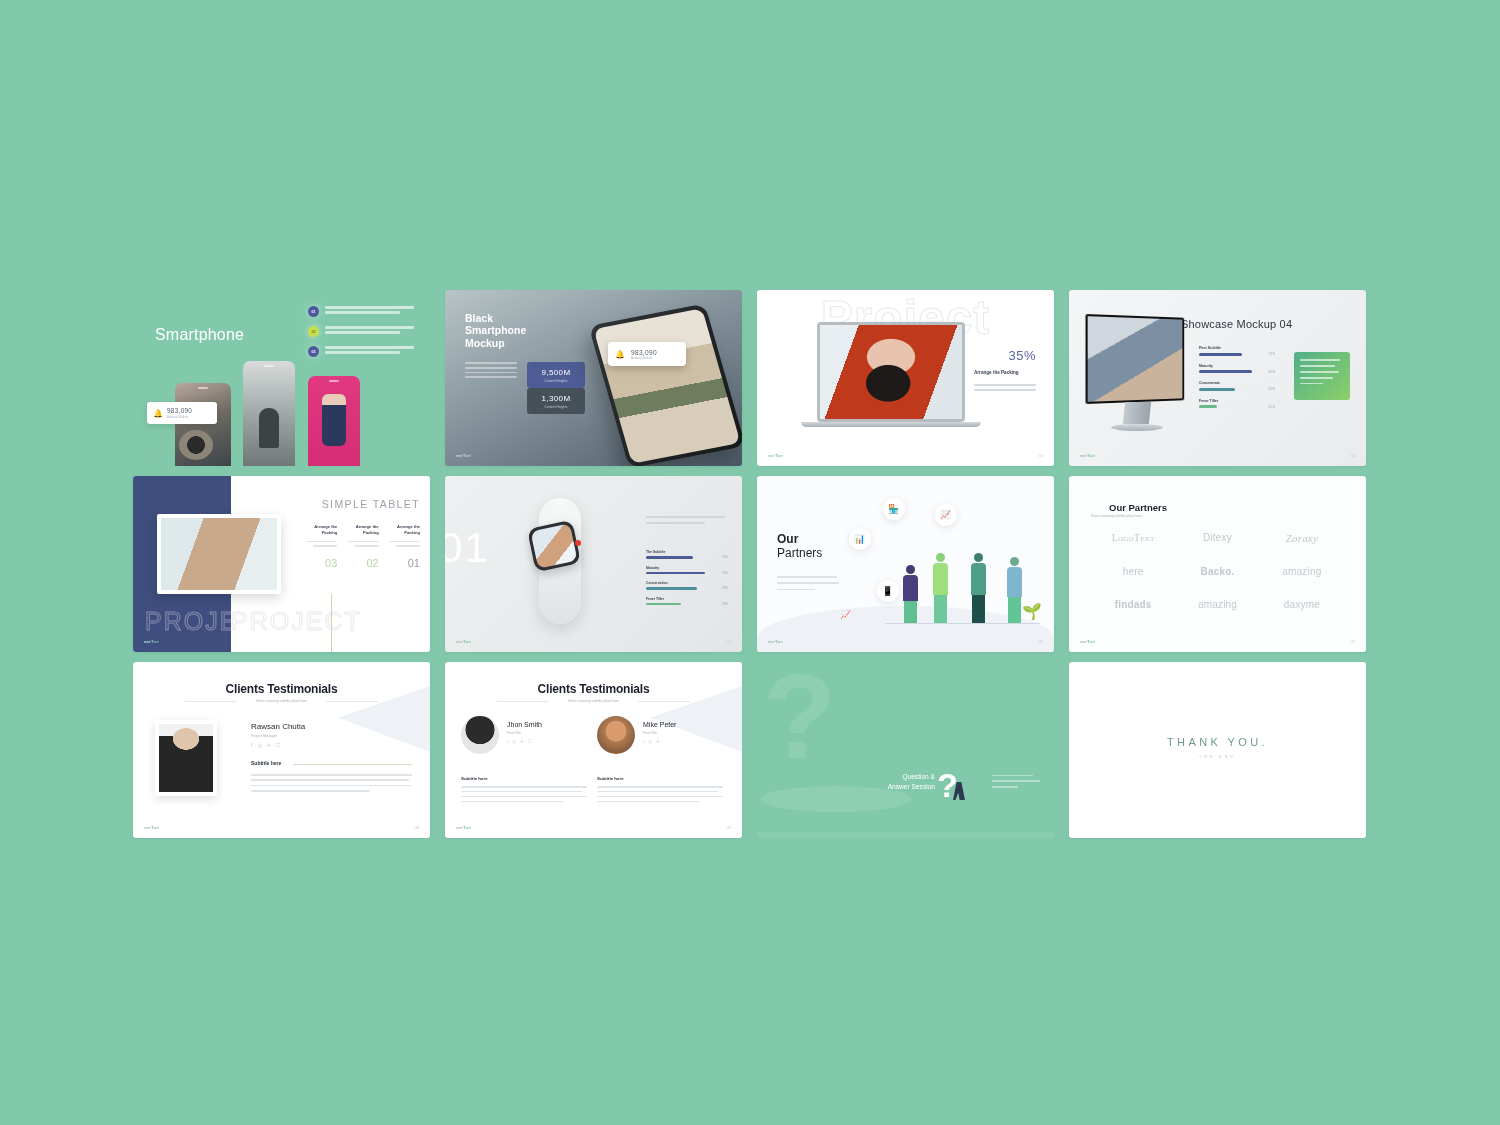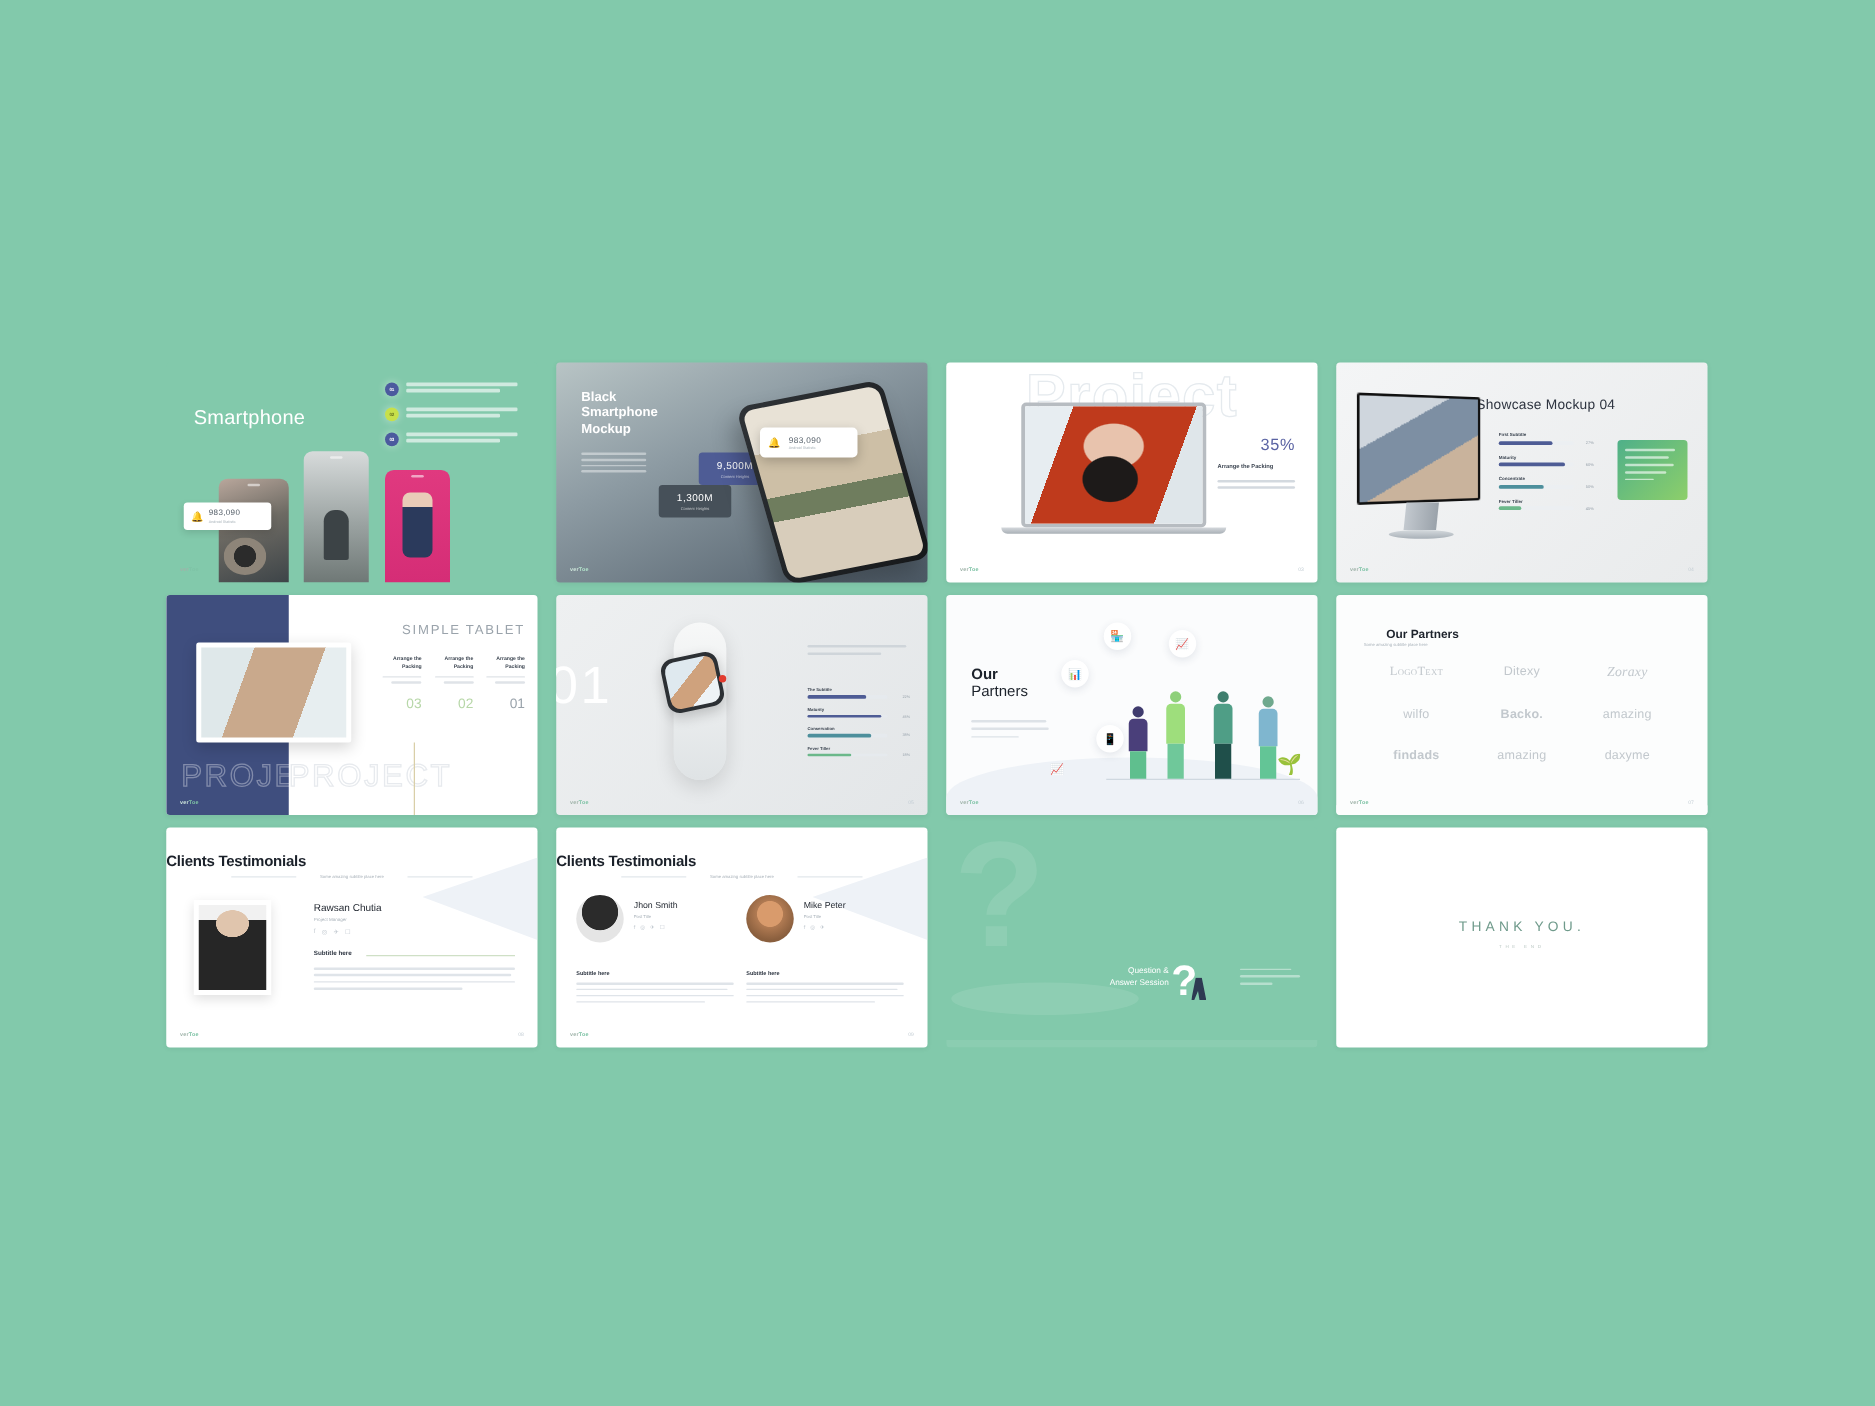--- a/index.html
+++ b/index.html
@@ -71,21 +71,21 @@
   .notif .bell { width: 9px; height: 9px; flex: 0 0 9px; margin-right: 5px; color: #7a9c8c; font-size: 8px; line-height: 9px; text-align: center; }
   .notif .big { font-size: 6.4px; color: #56606a; letter-spacing: .3px; }
   .notif .sub { font-size: 3px; color: #aab4bb; margin-top: 1px; }
 
   
   .s2 { background: linear-gradient(155deg,#b8c4c5 0%,#8d9ba3 38%,#4d5a66 100%); }
   .s2 .title { position: absolute; left: 20px; top: 22px; font-size: 10.5px; font-weight: 700; color: #ffffff; line-height: 1.18; }
   .s2 .para { position: absolute; left: 20px; top: 72px; width: 52px; }
   .s2 .para .ln { height: 1.8px; background: rgba(255,255,255,.42); border-radius: 1px; margin-bottom: 3px; }
   .s2 .stat { position: absolute; left: 82px; width: 58px; border-radius: 3px; text-align: center; padding: 6px 0 5px; }
-  .s2 .stat.a { top: 72px; background: #4e5c95; margin-left: 32px; }
+  .s2 .stat.a { top: 72px; background: #4e5c95; }
   .s2 .stat.b { top: 98px; background: #465059; }
   .s2 .stat .v { font-size: 8px; color: #ffffff; letter-spacing: .4px; }
   .s2 .stat .c { font-size: 3.2px; color: rgba(255,255,255,.62); margin-top: 2px; }
   .s2 .device {
     position: absolute; right: 16px; top: 22px; width: 118px; height: 148px;
     background: linear-gradient(135deg,#2f3337,#16181a);
     border-radius: 12px; transform: rotate(-16deg) skewY(5deg);
     box-shadow: -8px 10px 18px rgba(0,0,0,.25);
     overflow: hidden; padding: 4px;
   }
@@ -209,21 +209,21 @@
   .s8 .grid { position: absolute; left: 22px; right: 22px; top: 56px;
       display: grid; grid-template-columns: repeat(3,1fr); row-gap: 22px; }
   .s8 .lg { font-size: 10px; color: #c2c8cd; text-align: center; white-space: nowrap; letter-spacing: .2px; }
   .s8 .lg.serif { font-family: "Liberation Serif", serif; font-variant: small-caps; }
   .s8 .lg.script { font-family: "Liberation Serif", serif; font-style: italic; font-size: 11px; }
   .s8 .lg.bold { font-weight: 700; }
   .s8 .wave { position: absolute; left: -20px; right: -20px; bottom: -30px; height: 80px;
       background: #eef2f7; border-radius: 50% 50% 0 0 / 100% 100% 0 0; z-index: -1; }
 
   
-  .st .title { position: absolute; left: 0; right: 0; top: 20px; text-align: left;
+  .st .title { position: absolute; left: 0; right: 0; top: 20px; text-align: center;
       font-size: 12px; font-weight: 700; color: #1b212a; letter-spacing: -.2px; }
   .st .sub { position: absolute; left: 0; right: 0; top: 37px; text-align: center; font-size: 3.4px; color: #a7b0b8; }
   .st .ruleL, .st .ruleR { position: absolute; top: 39px; height: 1px; background: #e2e7eb; width: 52px; }
   .st .ruleL { left: 52px; } .st .ruleR { right: 52px; }
   .st .tri { position: absolute; right: 0; top: 24px; width: 92px; height: 66px;
       background: #eef2f7; clip-path: polygon(100% 0,100% 100%,0 48%); }
   .s9 .photo { position: absolute; left: 22px; top: 58px; width: 62px; height: 76px; background: #fff;
       padding: 4px; box-shadow: 0 3px 9px rgba(0,0,0,.13); }
   .s9 .photo i { display:block;width:100%;height:100%;
       background: radial-gradient(ellipse 40% 26% at 50% 22%, #e0c5ad 0 60%, transparent 62%), linear-gradient(180deg,#f1f1f1 0 18%, #262626 18%); }
@@ -547,21 +547,21 @@
   </div>
 
   <div class="slide s8">
     <div class="wave"></div>
     <div class="title">Our Partners</div>
     <div class="sub">Some amazing subtitle place here</div>
     <div class="grid">
       <div class="lg serif">LogoText</div>
       <div class="lg">Ditexy</div>
       <div class="lg script">Zoraxy</div>
-      <div class="lg">wilfo</div>
+      <div class="lg">here</div>
       <div class="lg bold">Backo.</div>
       <div class="lg">amazing</div>
       <div class="lg bold">findads</div>
       <div class="lg">amazing</div>
       <div class="lg">daxyme</div>
     </div>
     <div class="logo"><span>ver</span><span class="g">Toe</span></div>
     <div class="pagenum">07</div>
   </div>
 

